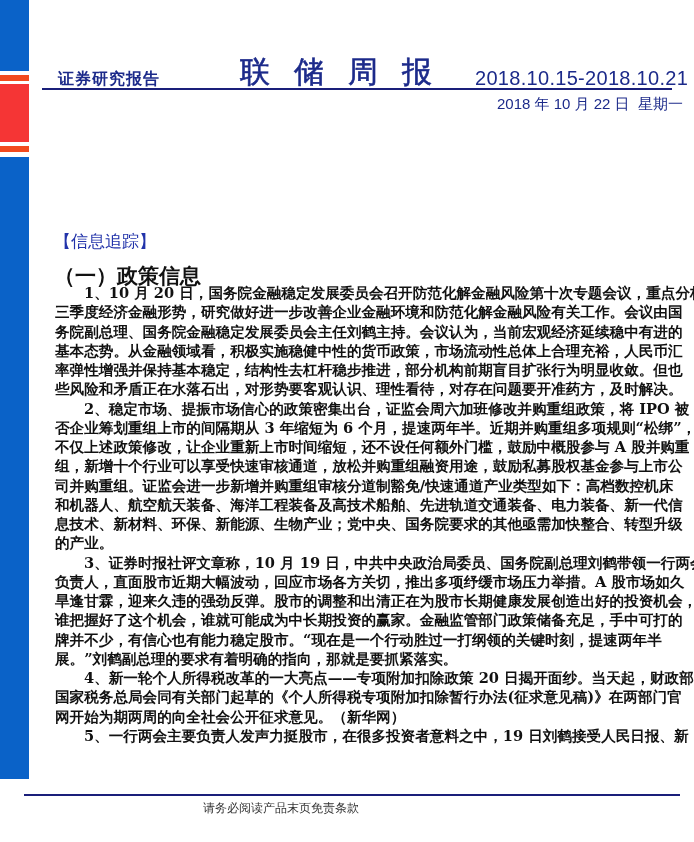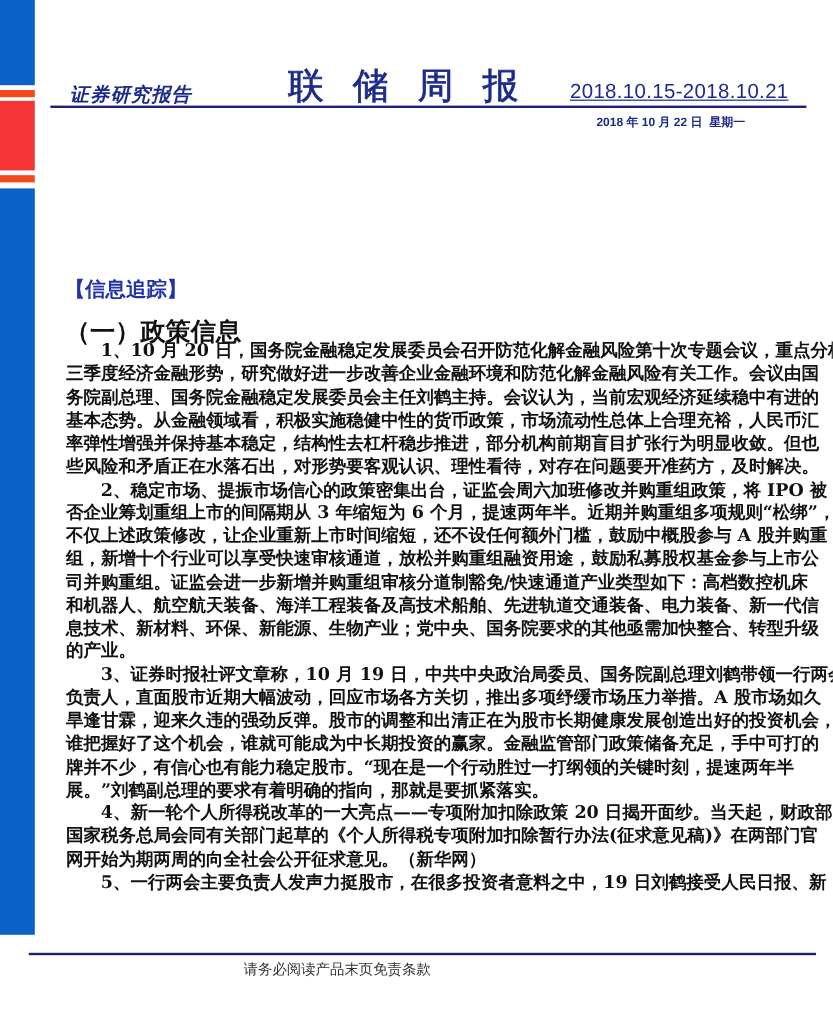--- a/index.html
+++ b/index.html
@@ -7,30 +7,30 @@
          font-family: "DejaVu Serif", "Liberation Serif", serif; color: #111; }
   .bar { position: absolute; left: 0; width: 29px; }
   .bar.blue1 { top: 0; height: 71px; background: #0a62c8; }
   .bar.orange1 { top: 75px; height: 6px; background: #f24a1e; }
   .bar.red { top: 84px; height: 58px; background: #f53535; }
   .bar.orange2 { top: 146px; height: 6px; background: #f24a1e; }
   .bar.blue2 { top: 157px; height: 622px; background: #0a62c8; }
 
   .hdr-line { position: absolute; left: 42px; width: 630px; top: 88px; height: 2px; background: #1a1f7a; }
   .report-type { position: absolute; left: 58px; top: 69px; font-size: 16px; font-weight: bold;
-                 color: #1c2a8a; letter-spacing: 1px; font-family: "DejaVu Serif", serif; font-style: italic; }
+                 color: #1c2a8a; letter-spacing: 1px; font-family: "DejaVu Serif", serif; }
   .title { position: absolute; left: 240px; top: 52px; font-size: 30px; color: #1c2a8a;
            letter-spacing: 24px; font-family: "DejaVu Serif", serif; font-weight: normal;
            -webkit-text-stroke: 0.6px #1c2a8a; }
-  .date-range { position: absolute; left: 475px; top: 67px; font-size: 17px; color: #1c2a8a;
-                font-family: "Liberation Sans", sans-serif; letter-spacing: 0.3px; text-decoration: underline; }
-  .pub-date { position: absolute; left: 497px; top: 95px; font-size: 10px; font-weight: bold; color: #1c2a8a;
+  .date-range { position: absolute; left: 475px; top: 67px; font-size: 20px; color: #1c2a8a;
+                font-family: "Liberation Sans", sans-serif; letter-spacing: 0.3px; }
+  .pub-date { position: absolute; left: 497px; top: 95px; font-size: 15px; font-weight: normal; color: #1c2a8a;
               font-family: "Liberation Sans", sans-serif; white-space: pre; }
 
-  .section-title { position: absolute; left: 54px; top: 230px; font-size: 17px; color: #2233aa; font-weight: bold; }
+  .section-title { position: absolute; left: 54px; top: 230px; font-size: 17px; color: #2233aa; font-weight: normal; }
   .sub-title { position: absolute; left: 54px; top: 262px; font-size: 21px; font-weight: bold; }
 
   .body { position: absolute; left: 55px; top: 283px; width: 605px; }
   .line { height: 19.25px; line-height: 19.25px; font-size: 14.6px; font-weight: bold; white-space: nowrap;
           overflow: visible; text-align: justify; text-align-last: justify; }
   .line.first { padding-left: 29px; }
   .line.last { text-align-last: left; }
 
   .ftr-line { position: absolute; left: 24px; width: 656px; top: 794px; height: 2px; background: #1a1f7a; }
   .ftr-text { position: absolute; left: 0; width: 562px; top: 800px; text-align: center; font-size: 12px; color: #333; }

